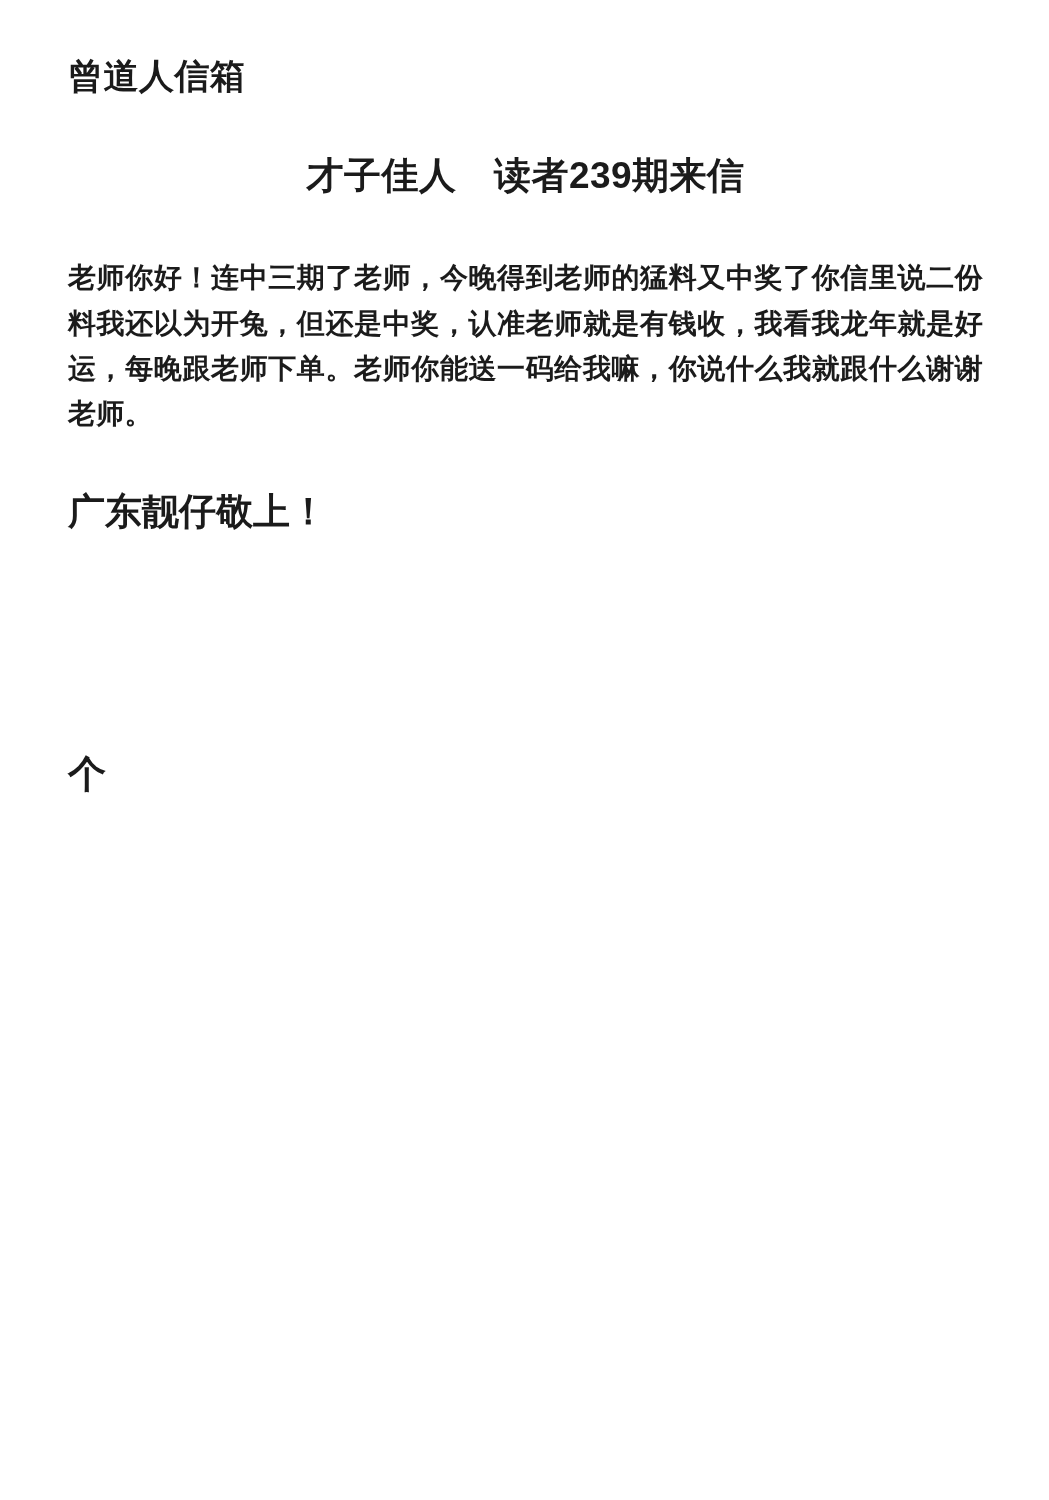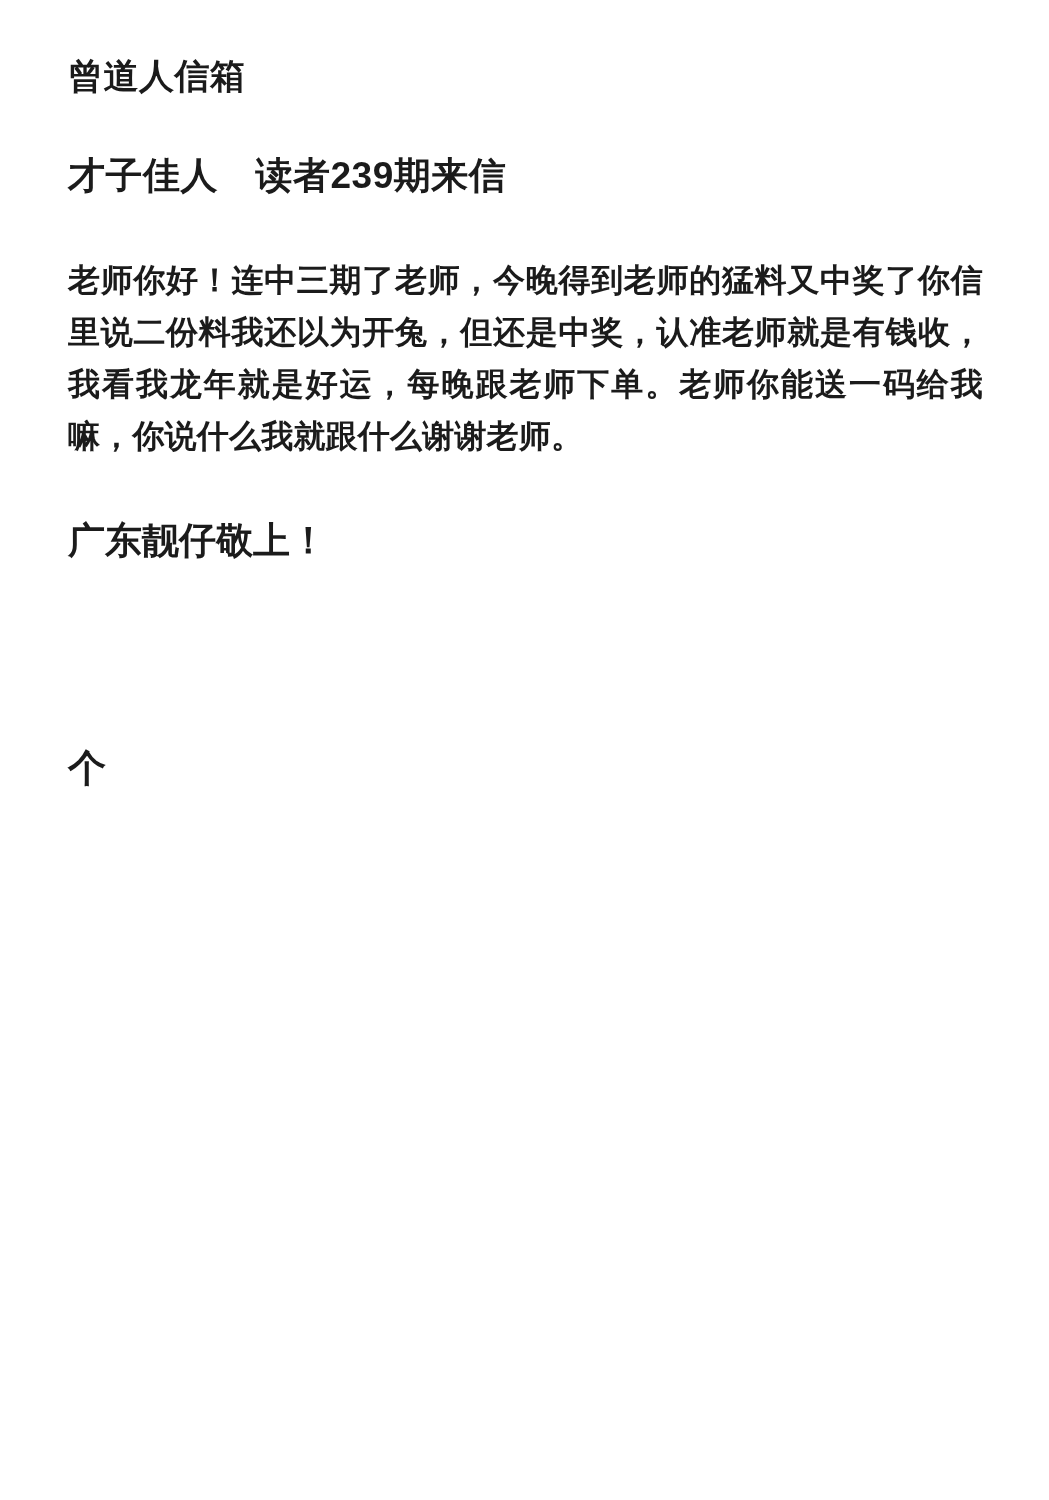--- a/index.html
+++ b/index.html
@@ -27,35 +27,37 @@
     letter-spacing: 0.5px;
     line-height: 1.35;
     margin: 0 0 52px 0;
   }
   .doc-subtitle {
     font-size: 37px;
     font-weight: 700;
     letter-spacing: 0.5px;
     line-height: 1.35;
     margin: 0 0 54px 0;
+    text-align: center;
   }
   .body-para {
-    font-size: 32px;
+    font-size: 28px;
     font-weight: 700;
     line-height: 1.62;
     letter-spacing: 0.2px;
     margin: 0 0 50px 0;
     text-align: justify;
     text-justify: inter-character;
   }
   .signoff {
     font-size: 37px;
     font-weight: 700;
     line-height: 1.5;
-    margin: 0 0 24px 0;
+    margin: 0 0 56px 0;
+    font-family: Liberation Mono, monospace;
   }
   .spacer {
     height: 150px;
   }
   .reply-para {
     font-size: 38px;
     font-weight: 700;
     line-height: 1.62;
     letter-spacing: 0.2px;
     margin: 0 0 54px 0;

